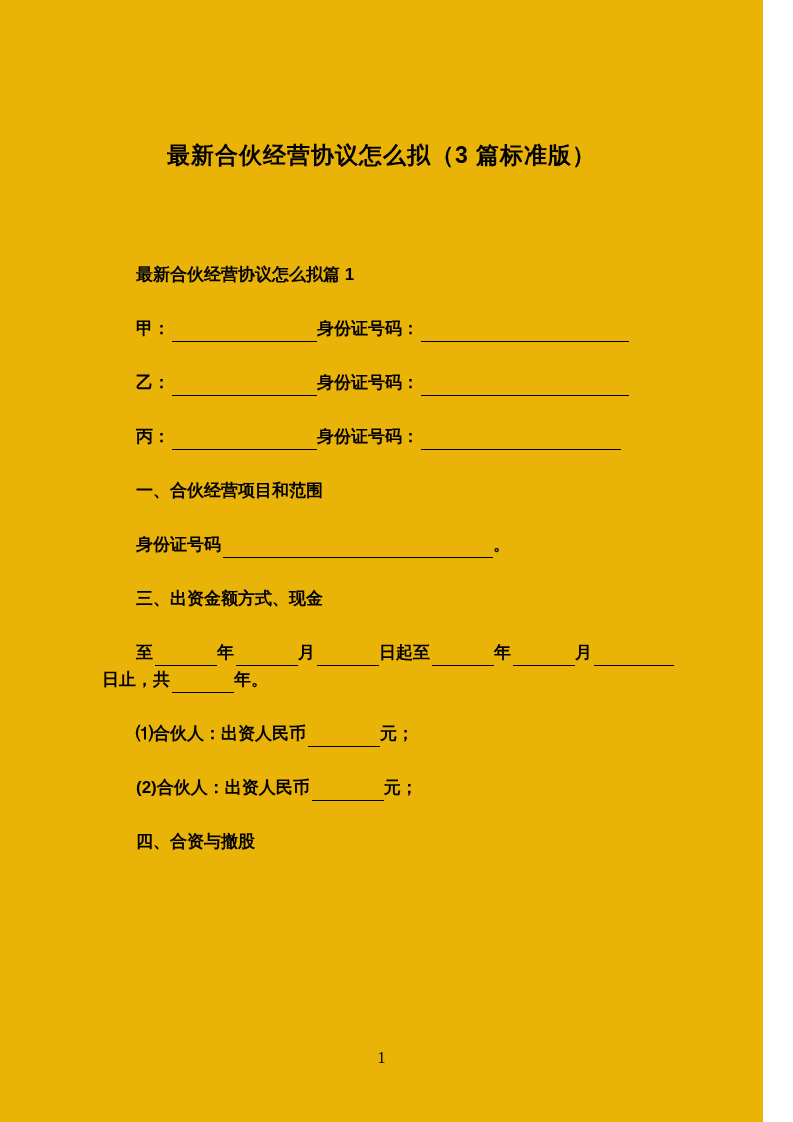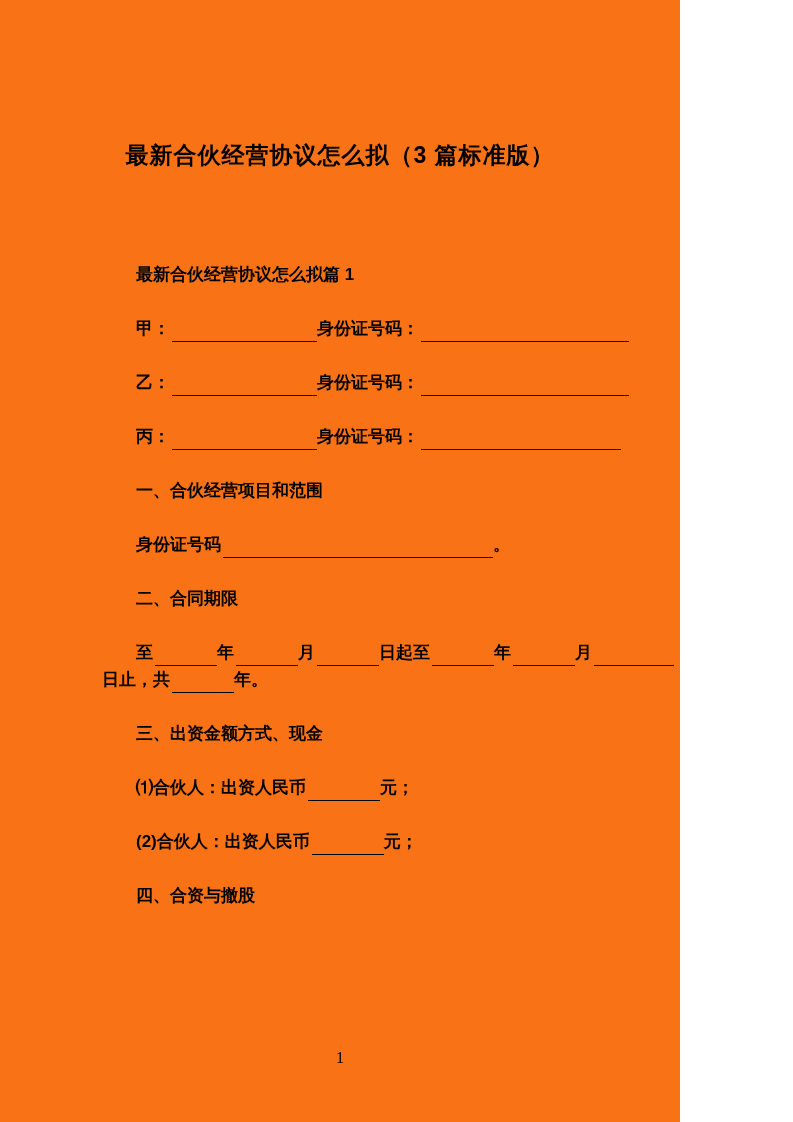--- a/index.html
+++ b/index.html
@@ -1,20 +1,20 @@
 <!DOCTYPE html>
 <html><head>
 <meta charset="utf-8">
 <style>
   html, body { margin: 0; padding: 0; background: #ffffff; }
   .page {
     position: relative;
-    width: 680px;
+    width: 763px;
     height: 1122px;
-    background: #f97316;
+    background: #eab308;
     box-sizing: border-box;
     padding-top: 140px;
     overflow: hidden;
     font-family: "Liberation Sans", "DejaVu Sans", sans-serif;
     color: #000000;
   }
   .doc-title {
     margin: 0;
     text-align: center;
     font-size: 23px;
@@ -73,25 +73,24 @@
     <p><span>甲：</span><span class="blank w145"></span><span>身份证号码：</span><span class="blank w210"></span></p>
 
     <p><span>乙：</span><span class="blank w145"></span><span>身份证号码：</span><span class="blank w210"></span></p>
 
     <p><span>丙：</span><span class="blank w145"></span><span>身份证号码：</span><span class="blank w205"></span></p>
 
     <p><span>一、合伙经营项目和范围</span></p>
 
     <p><span>身份证号码</span><span class="blank w270"></span><span>。</span></p>
 
-    <p><span>二、合同期限</span></p>
+
+    <p><span>三、出资金额方式、现金</span></p>
 
     <p><span>至</span><span class="blank w62"></span><span>年</span><span class="blank w62"></span><span>月</span><span class="blank w62"></span><span>日起至</span><span class="blank w62"></span><span>年</span><span class="blank w62"></span><span>月</span><span class="blank w80"></span><br><span>日止，共</span><span class="blank w62"></span><span>年。</span></p>
-
-    <p><span>三、出资金额方式、现金</span></p>
 
     <p><span>⑴合伙人：出资人民币</span><span class="blank w72"></span><span>元；</span></p>
 
     <p><span>(2)合伙人：出资人民币</span><span class="blank w72"></span><span>元；</span></p>
 
 
     <p><span>四、合资与撤股</span></p>
 
   </div>
 

